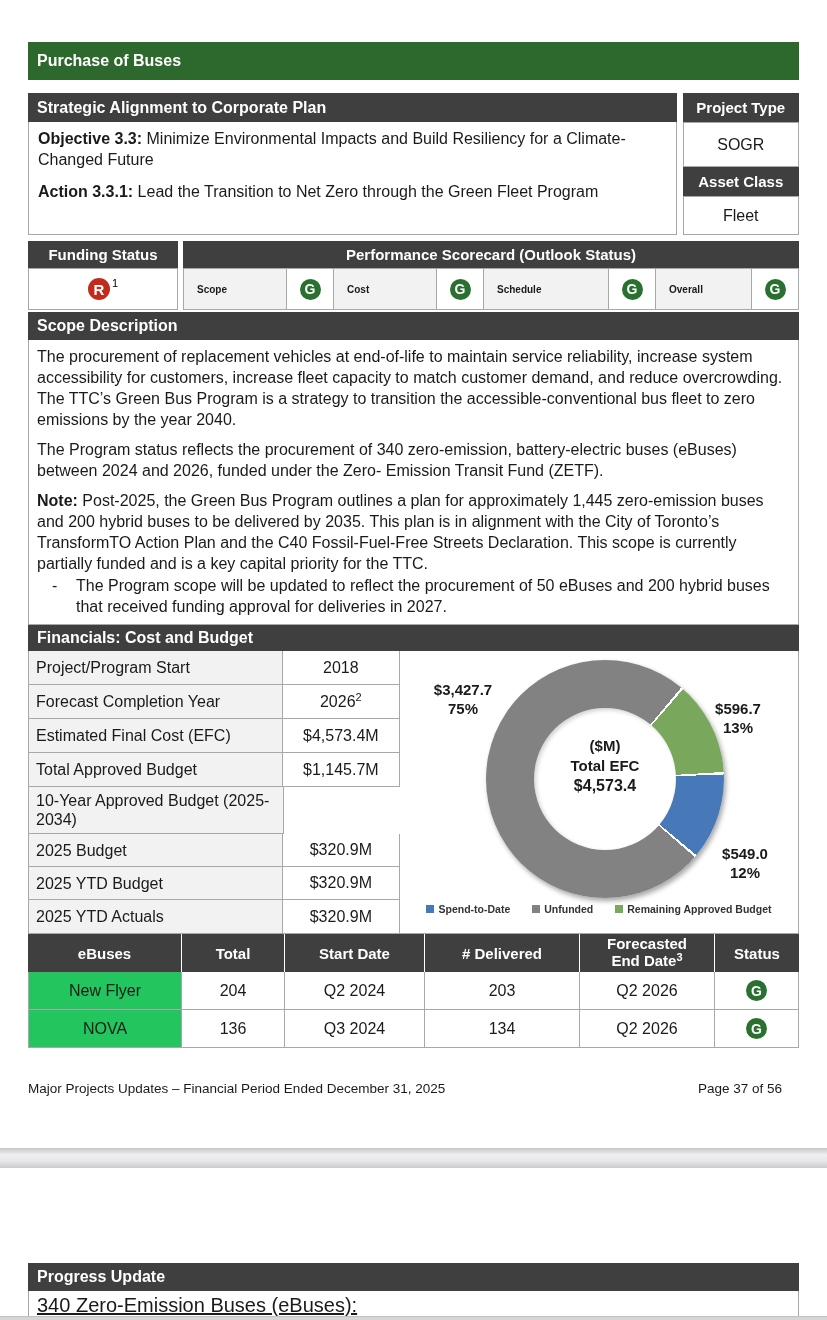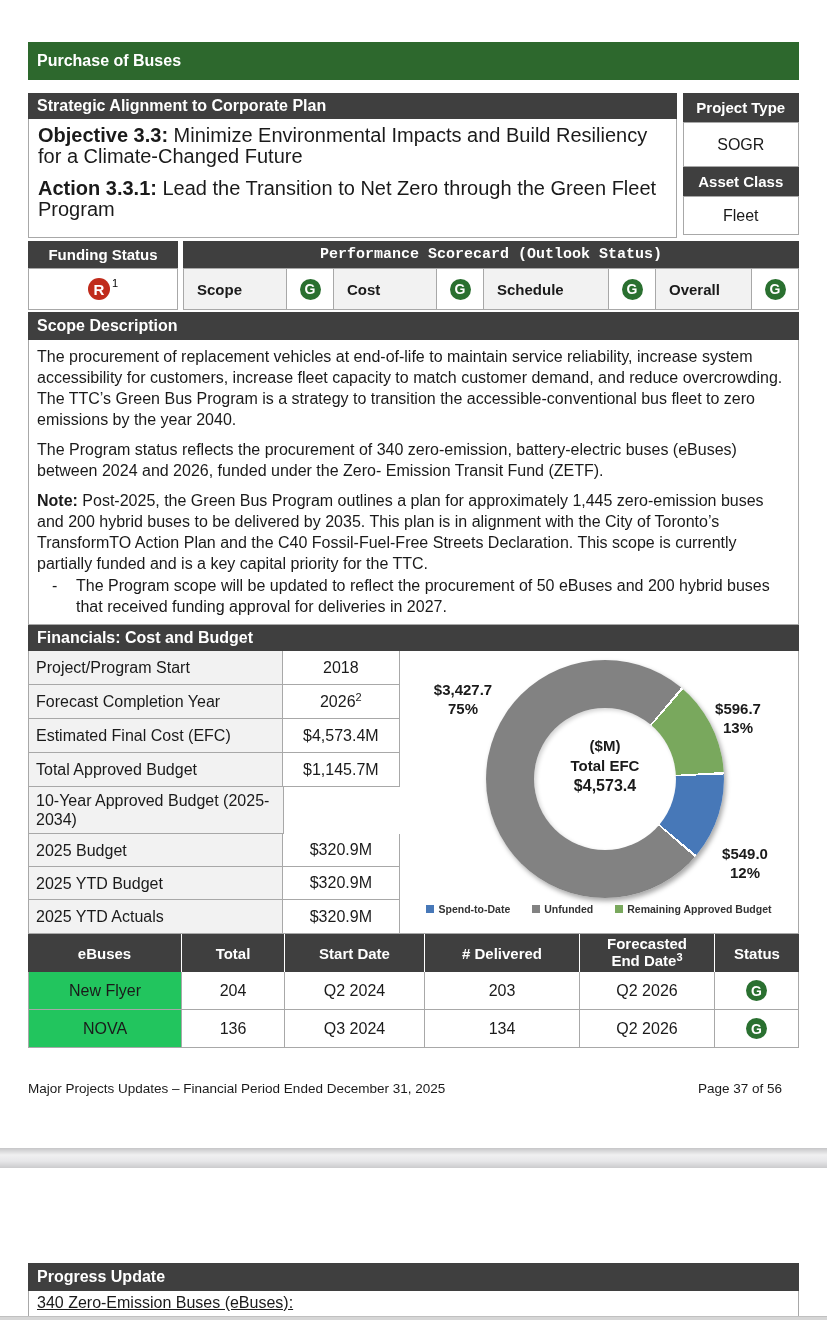--- a/index.html
+++ b/index.html
@@ -10,39 +10,39 @@
   .content{position:absolute;left:28px;top:0;width:771px;}
   .bar{background:#3f3f3f;color:#ffffff;font-weight:bold;font-size:16px;
        display:flex;align-items:center;padding:4px 9px;box-sizing:border-box;}
   .green-bar{background:#2d682d;height:38px;margin-top:42px;}
 
   
   .strat{display:flex;margin-top:13px;height:142px;}
   .strat-left{width:696px;display:flex;flex-direction:column;}
   .strat-left .bar{height:29px;}
   .strat-left-body{border:1px solid #a8a8a8;border-top:none;flex:1;box-sizing:border-box;
-       padding:6px 9px;font-size:20px;line-height:21px;background:#fff;}
+       padding:6px 9px;font-size:16px;line-height:21px;background:#fff;}
   .strat-left-body p{margin:0 0 11px;}
   .strat-right{width:125px;margin-left:6px;display:flex;flex-direction:column;}
   .strat-right .bar{justify-content:center;font-size:15px;padding:0 3px;height:29px;flex:none;}
   .cellbox{border:1px solid #a8a8a8;background:#fff;display:flex;align-items:center;
        justify-content:center;font-size:16px;box-sizing:border-box;}
   .strat-right .cb1{height:45px;}
   .strat-right .cb2{height:39px;}
 
   
   .score-head{display:flex;margin-top:6px;height:27px;}
   .fund-head{width:150px;justify-content:center;font-size:15px;}
-  .perf-head{flex:1;margin-left:5px;justify-content:center;font-size:15px;font-family:Liberation Mono, monospace;}
+  .perf-head{flex:1;margin-left:5px;justify-content:center;font-size:15px;}
   .score-row{display:flex;height:42px;}
   .fund-cell{width:150px;border:1px solid #a8a8a8;background:#fff;display:flex;
        align-items:center;justify-content:center;box-sizing:border-box;}
   .score-cells{flex:1;margin-left:5px;display:flex;}
   .sc-label{background:#f2f2f2;border:1px solid #a8a8a8;display:flex;align-items:center;
-       padding-left:13px;font-weight:bold;font-size:15px;box-sizing:border-box;margin-left:-1px;}
+       padding-left:13px;font-weight:bold;font-size:10px;box-sizing:border-box;margin-left:-1px;}
   .sc-label.first{margin-left:0;}
   .sc-badge{width:48px;background:#fff;border:1px solid #a8a8a8;display:flex;align-items:center;
        justify-content:center;box-sizing:border-box;margin-left:-1px;}
   .w104{width:104px;} .w120{width:126px;} .wfill{flex:1;}
   .gbadge{width:21px;height:21px;border-radius:50%;background:#2a7030;color:#fff;font-weight:bold;
        font-size:14px;display:flex;align-items:center;justify-content:center;}
   .rbadge{width:22px;height:22px;border-radius:50%;background:#c02b1b;color:#fff;font-weight:bold;
        font-size:15px;display:flex;align-items:center;justify-content:center;}
   .rsup{font-size:11px;position:relative;top:-6px;margin-left:2px;color:#000;}
 
@@ -101,21 +101,21 @@
   
   .footer{display:flex;justify-content:space-between;margin-top:33px;font-size:13.5px;
        padding-right:17px;}
 
   
   .pagegap{position:absolute;left:0;top:1148px;width:827px;height:20px;
        background:linear-gradient(to bottom,#c6c6c8,#f0f0f1 35%,#e7e7e9 65%,#cbcbcd);}
   .progress{position:absolute;left:28px;top:1263px;width:771px;}
   .progress .bar{height:28px;}
   .progress-row{border:1px solid #a8a8a8;border-top:none;border-bottom:none;height:25px;
-       box-sizing:border-box;padding:3px 8px 0;font-size:16px;background:#fff;}
+       box-sizing:border-box;padding:3px 8px 0;font-size:20px;background:#fff;}
   .ul{text-decoration:underline;}
   .bottom-strip{position:absolute;left:0;top:1316px;width:827px;height:4px;background:#d6d6d6;
        border-top:1px solid #c0c0c0;box-sizing:border-box;}
 </style>
 </head>
 <body>
 
 <div class="content">
 
   <div class="bar green-bar">

